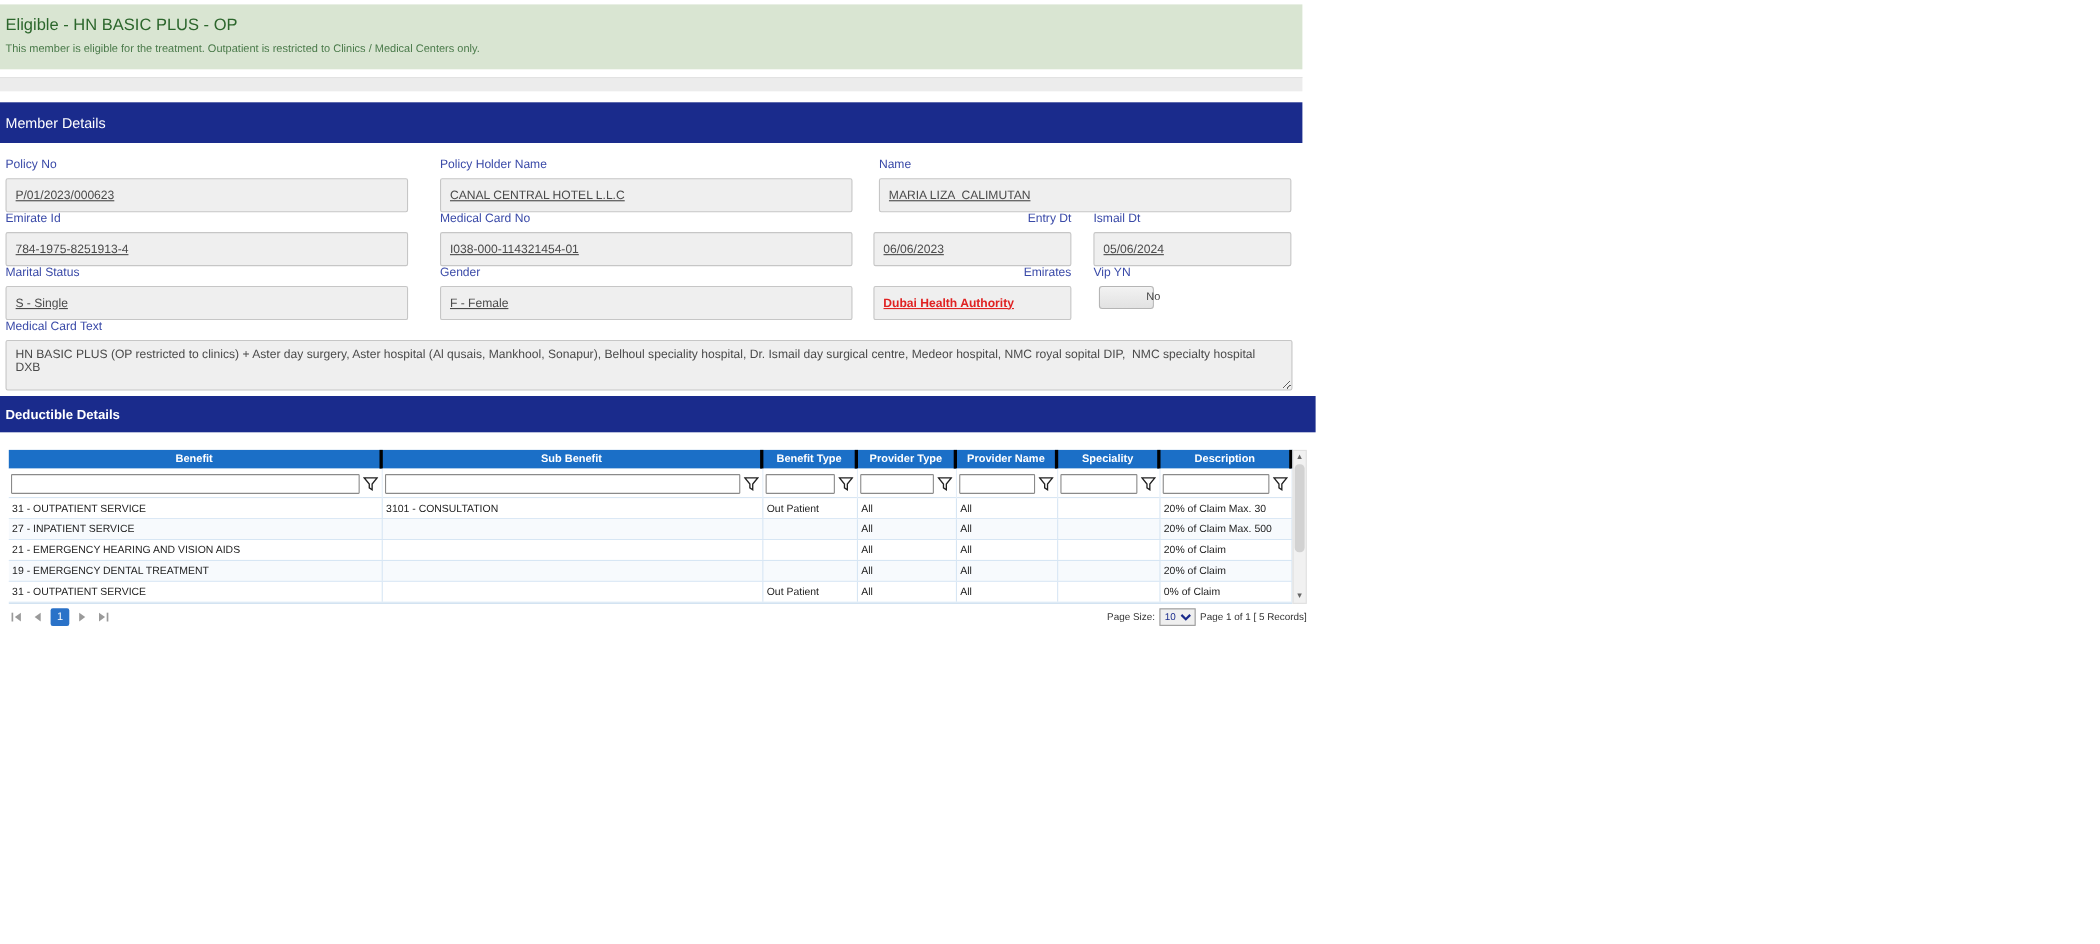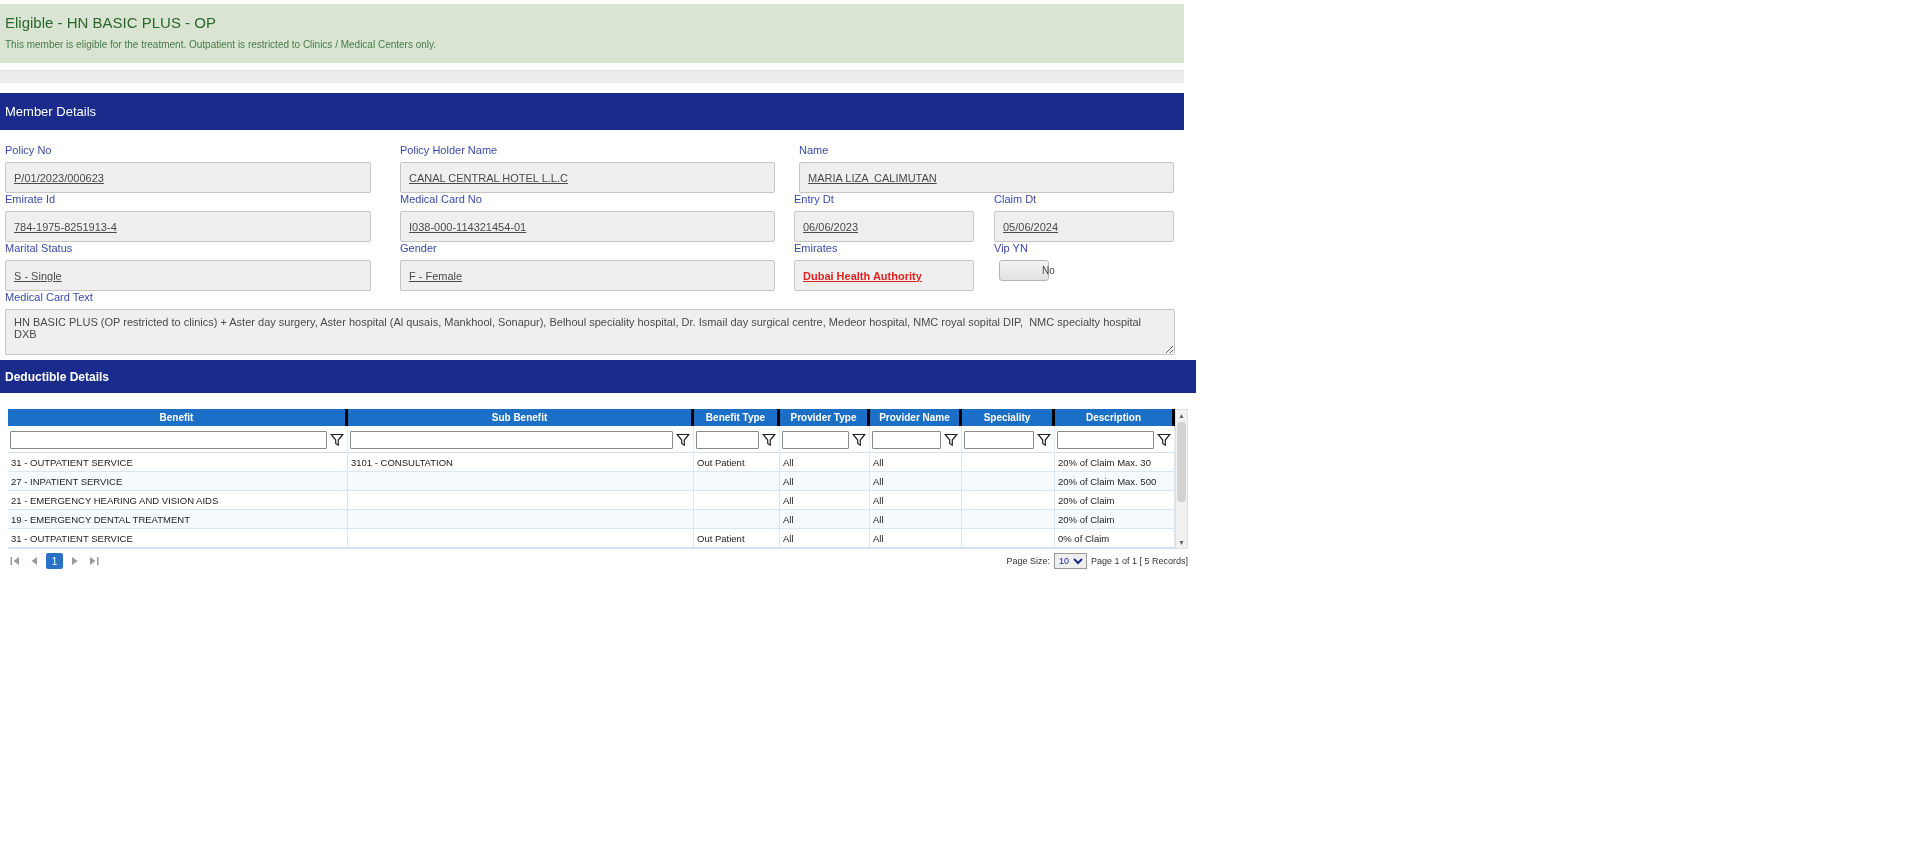--- a/index.html
+++ b/index.html
@@ -35,21 +35,21 @@
   .fgroup { display: flex; flex-direction: column; }
   .flabel { color: #3a4aa8; font-size: 11px; margin-bottom: 6px; }
   .finput {
     height: 31px; background: #efefef; border: 1px solid #c6c6c6; border-radius: 2px;
     font-family: "Liberation Sans", sans-serif; font-size: 11px; color: #4a4a4a;
     padding: 0 8px; width: 100%; outline: none; text-decoration: underline;
   }
   .finput.red-value { color: #e02222; font-weight: 700; }
   .w366 { width: 366px; } .w375 { width: 375px; } .w180 { width: 180px; } .w1170 { width: 1170px; }
   .ml5 { margin-left: 5px; } .ml29 { margin-left: 29px; } .ml24 { margin-left: 24px; }
-  .ml19 { margin-left: 19px; } .ml20 { margin-left: 20px; }
+  .ml19 { margin-left: 19px; align-items: flex-end; } .ml20 { margin-left: 20px; }
   .vip-btn {
     width: 44px; height: 21px; font-size: 10px; color: #444;
     background: linear-gradient(#f2f2f2, #e2e2e2); border: 1px solid #b5b5b5; border-radius: 3px;
     cursor: pointer; margin-left: 5px; padding-left: 42px;
   }
   .fta {
     width: 100%; height: 46px; background: #efefef; border: 1px solid #c6c6c6; border-radius: 2px;
     font-family: "Liberation Sans", sans-serif; font-size: 11px; color: #4a4a4a;
     padding: 6px 8px; resize: both; outline: none;
   }
@@ -148,21 +148,21 @@
       </div>
       <div class="fgroup w375 ml29">
         <div class="flabel">Medical Card No</div>
         <input class="finput" type="text" readonly="" value="I038-000-114321454-01" style="">
       </div>
       <div class="fgroup w180 ml19">
         <div class="flabel">Entry Dt</div>
         <input class="finput" type="text" readonly="" value="06/06/2023" style="">
       </div>
       <div class="fgroup w180 ml20">
-        <div class="flabel">Claim Dt</div>
+        <div class="flabel">Ismail Dt</div>
         <input class="finput" type="text" readonly="" value="05/06/2024" style="">
       </div>
     </div>
 
     <div class="frow">
       <div class="fgroup w366 ml5">
         <div class="flabel">Marital Status</div>
         <input class="finput" type="text" readonly="" value="S - Single" style="">
       </div>
       <div class="fgroup w375 ml29">

